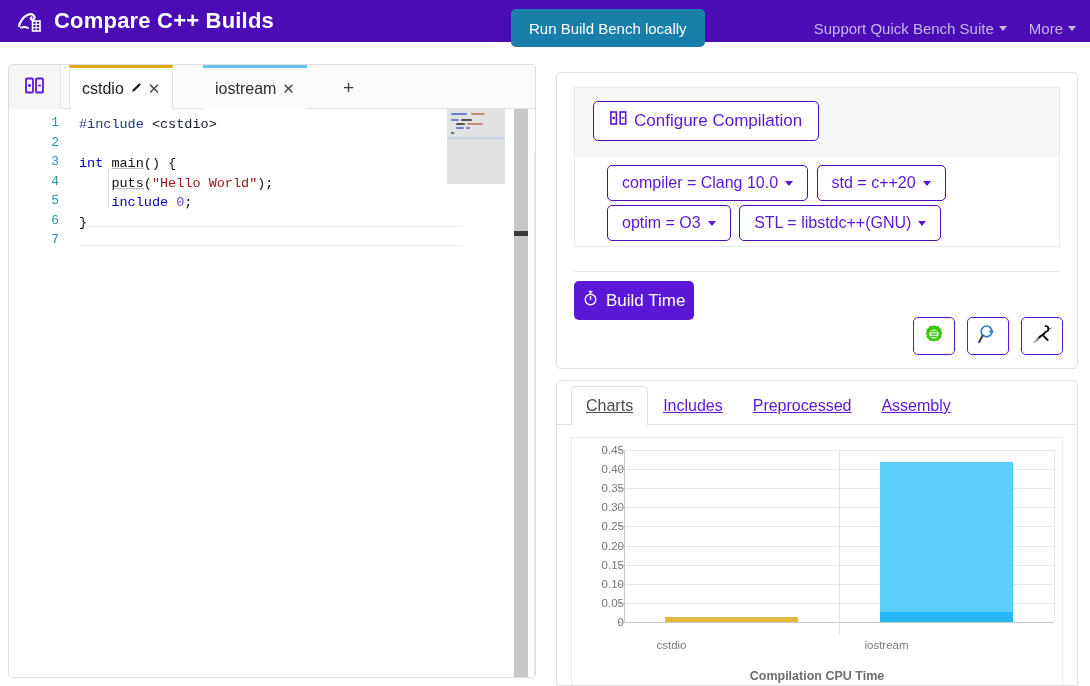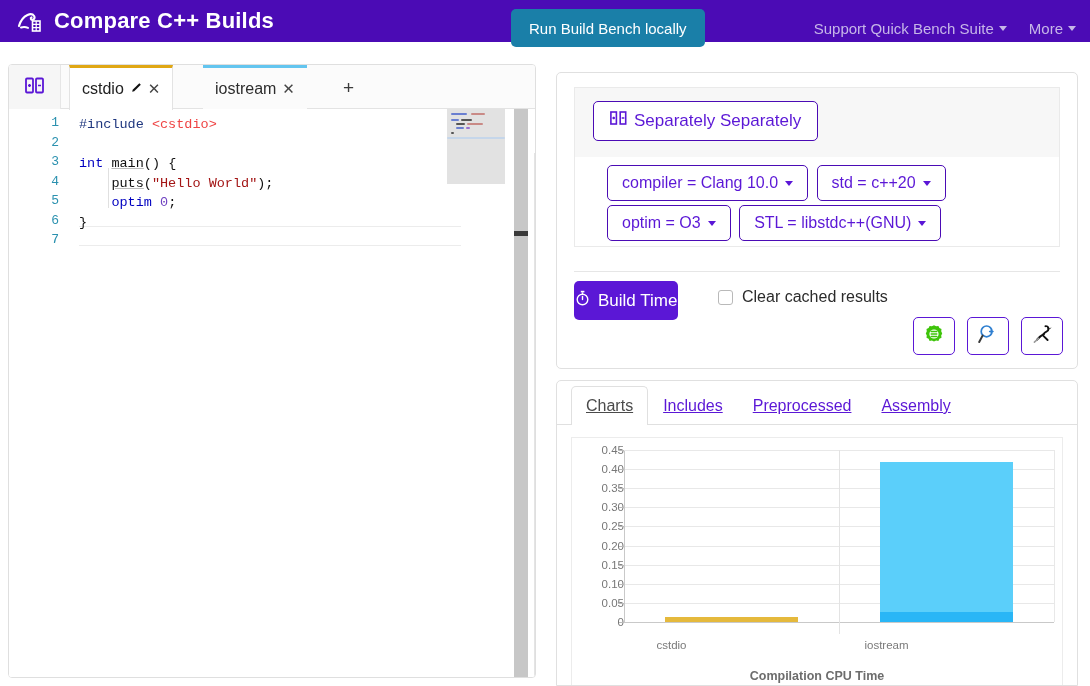--- a/index.html
+++ b/index.html
@@ -71,21 +71,21 @@
   .pencil { font-size: 12px; color: #111; }
   .tab-add { position: absolute; top: 0; height: 45px; display:flex; align-items:center; padding: 0 12px; font-size: 19px; color: #3b3b3b; cursor: pointer; }
 
   .code-area { position: absolute; left: 0; top: 44px; right: 0; bottom: 0; background: #ffffff; }
   .gutter { position: absolute; left: 0; top: 0; width: 60px; height: 100%; background: #ffffff; }
   .gnum { position: absolute; right: 10px; font: 13px "Liberation Mono", monospace; color: #2b91af; }
   .code-lines { position: absolute; left: 70px; top: 0; right: 0; }
   .cline { height: 19.5px; font: 13.5px/19.5px "Liberation Mono", monospace; white-space: pre; color: #111; }
   .k { color: #0000c0; }
   .pp { color: #1f377f; }
-  .hdr { color: #ef4444; }
+  .hdr { color: #0f172a; }
   .str { color: #a31515; }
   .fn  { color: #111; text-decoration: underline; text-decoration-color:#bbb; }
   .num { color: #6f42c1; }
   .indent-guide { position: absolute; left: 99px; top: 59px; width: 1px; height: 40px; background: #e0e0e0; }
   .cursor-line { position: absolute; left: 70px; top: 117px; width: 382px; height: 20px; border-top: 1px solid #ececec; border-bottom: 1px solid #ececec; }
   .minimap { position: absolute; right: 30px; top: 0px; width: 58px; height: 75px; background: #e2e2e2; }
   .mini-row { position: absolute; height: 2px; border-radius: 1px; }
   .v-scroll { position: absolute; right: 7px; top: 0; width: 14px; height: 100%; background: #c7c7c7; }
   .v-thumb  { position: absolute; right: 7px; top: 122px; width: 14px; height: 5px; background: #3a3a3a; }
   .editor-right-border { position: absolute; right: 0; top: 44px; bottom: 0; width: 1px; background: #e4e4e4; }
@@ -112,21 +112,21 @@
     font-size: 16px; font-family: "Liberation Sans", sans-serif;
     padding: 8px 14px; cursor: pointer; margin: 0 4px 4px 0;
     white-space: nowrap;
   }
   .obtn.big { font-size: 17px; padding: 9px 16px; }
   .cfg-divider { position: absolute; left: 17px; top: 198px; right: 17px; height: 1px; background: #e6e6e6; }
   .build-btn {
     position: absolute; left: 574px; top: 281px;
     background: #5b17d6; color: #fff; border: none; border-radius: 5px;
     font-size: 17px; font-family: "Liberation Sans", sans-serif;
-    padding: 9px 1px; cursor: pointer;
+    padding: 9px 9px; cursor: pointer;
     display: inline-flex; align-items: center; gap: 8px;
   }
   .clear-wrap { position: absolute; left: 718px; top: 288px; display: flex; align-items: center; gap: 9px; cursor: pointer; }
   .cbox { width: 15px; height: 15px; border: 1px solid #b9b9b9; border-radius: 3px; background: #fff; }
   .clear-label { font-size: 16px; color: #2b2b2b; }
   .icon-row { position: absolute; right: 27px; top: 317px; display: flex; gap: 12px; }
   .icon-btn {
     width: 42px; height: 38px; border: 1px solid #5b17d6; border-radius: 5px;
     background: #fff; display: flex; align-items: center; justify-content: center; cursor: pointer;
   }
@@ -233,21 +233,21 @@
       </div>
 
       <div class="indent-guide"></div>
       <div class="cursor-line"></div>
 
       <div class="code-lines" style="top:6px;">
         <div class="cline"><span class="pp">#include</span> <span class="hdr">&lt;cstdio&gt;</span></div>
         <div class="cline"></div>
         <div class="cline"><span class="k">int</span> <span class="fn">main</span>() {</div>
         <div class="cline">    <span class="fn">puts</span>(<span class="str">"Hello World"</span>);</div>
-        <div class="cline">    <span class="k">optim</span> <span class="num">0</span>;</div>
+        <div class="cline">    <span class="k">include</span> <span class="num">0</span>;</div>
         <div class="cline">}</div>
         <div class="cline"></div>
       </div>
 
       <div class="minimap">
         <div class="mini-row" style="left:4px;  top:4px;  width:16px; background:#6a7fd0;"></div>
         <div class="mini-row" style="left:24px; top:4px;  width:14px; background:#c98a86;"></div>
         <div class="mini-row" style="left:4px;  top:10px; width:8px;  background:#6a7fd0;"></div>
         <div class="mini-row" style="left:14px; top:10px; width:11px; background:#555;"></div>
         <div class="mini-row" style="left:9px;  top:14px; width:9px;  background:#555;"></div>
@@ -268,21 +268,21 @@
 
     <div class="cfg-head">
       <button class="obtn big">
         <span>
           <svg width="17" height="15" viewBox="0 0 17 15">
             <rect x="0.9" y="1" width="5.5" height="12" fill="none" stroke="#5b17d6" stroke-width="1.6"></rect>
             <rect x="10.2" y="1" width="5.5" height="12" fill="none" stroke="#5b17d6" stroke-width="1.6"></rect>
             <path d="M2.4 7h2.6M3.7 5.8v2.5M11.7 7h2.6" stroke="#5b17d6" stroke-width="1.4"></path>
           </svg>
         </span>
-        <span>Separately Separately</span>
+        <span>Configure Compilation</span>
       </button>
     </div>
 
     <div class="cfg-body">
       <button class="obtn">
         <span>compiler = Clang 10.0</span>
         <i class="caret"></i>
       </button>
       <button class="obtn">
         <span>std = c++20</span>
@@ -306,24 +306,20 @@
       <svg width="15" height="16" viewBox="0 0 15 16">
         <circle cx="7.5" cy="9.5" r="5.3" fill="none" stroke="#ffffff" stroke-width="1.4"></circle>
         <path d="M7.5 6.5v3" stroke="#ffffff" stroke-width="1.4" stroke-linecap="round"></path>
         <rect x="5.8" y="0.8" width="3.6" height="1.6" fill="#ffffff"></rect>
         <path d="M7.5 2.4v1.7" stroke="#ffffff" stroke-width="1.4"></path>
       </svg>
     </span>
     <span>Build Time</span>
   </button>
 
-  <div class="clear-wrap">
-    <span class="cbox"></span>
-    <span class="clear-label">Clear cached results</span>
-  </div>
 
   <div class="icon-row">
     <div class="icon-btn">
       <span>
         <svg width="22" height="22" viewBox="0 0 22 22">
           <path d="M11 2.2l2.1 1 2.3-.3 1 2.1 2.1 1-.3 2.3 1 2.1-1 2.1.3 2.3-2.1 1-1 2.1-2.3-.3-2.1 1-2.1-1-2.3.3-1-2.1-2.1-1 .3-2.3-1-2.1 1-2.1-.3-2.3 2.1-1 1-2.1 2.3.3z" fill="#3ec40a"></path>
           <circle cx="11" cy="11" r="4.6" fill="#ffffff"></circle>
           <path d="M8.2 8.6h5.6M8.2 11h5.6M8.2 13.4h5.6" stroke="#3ec40a" stroke-width="1.5" stroke-linecap="round"></path>
         </svg>
       </span>

